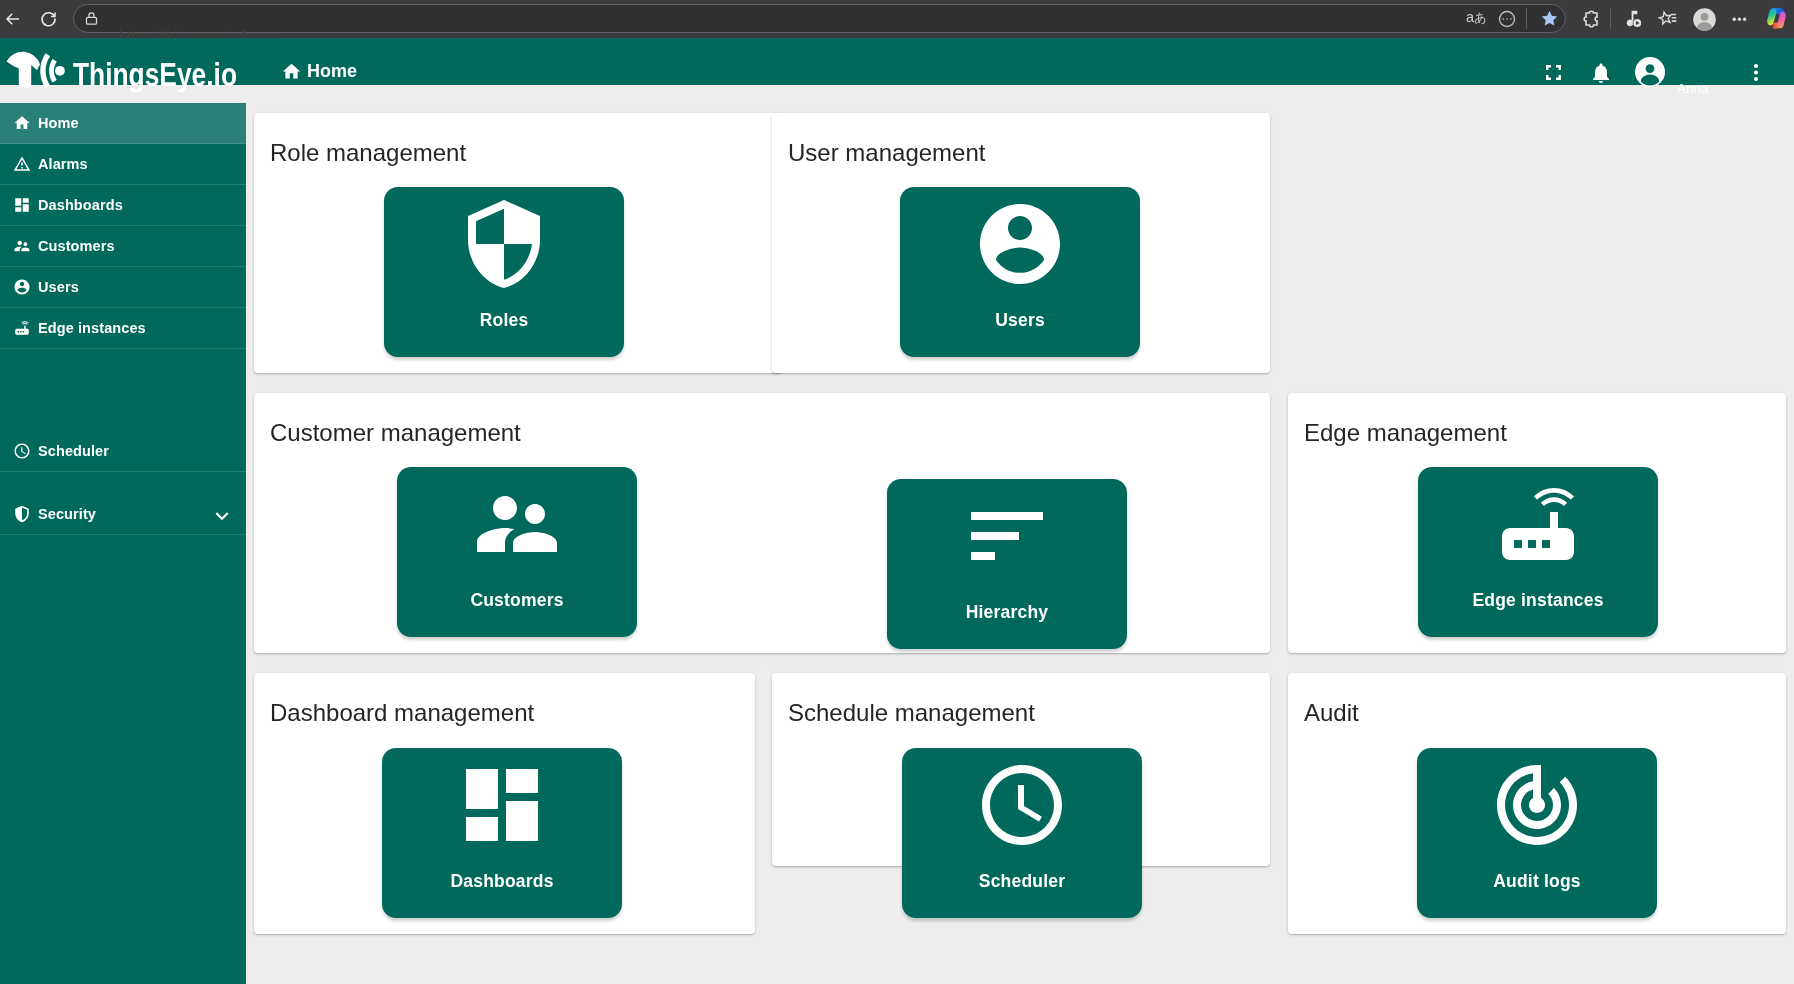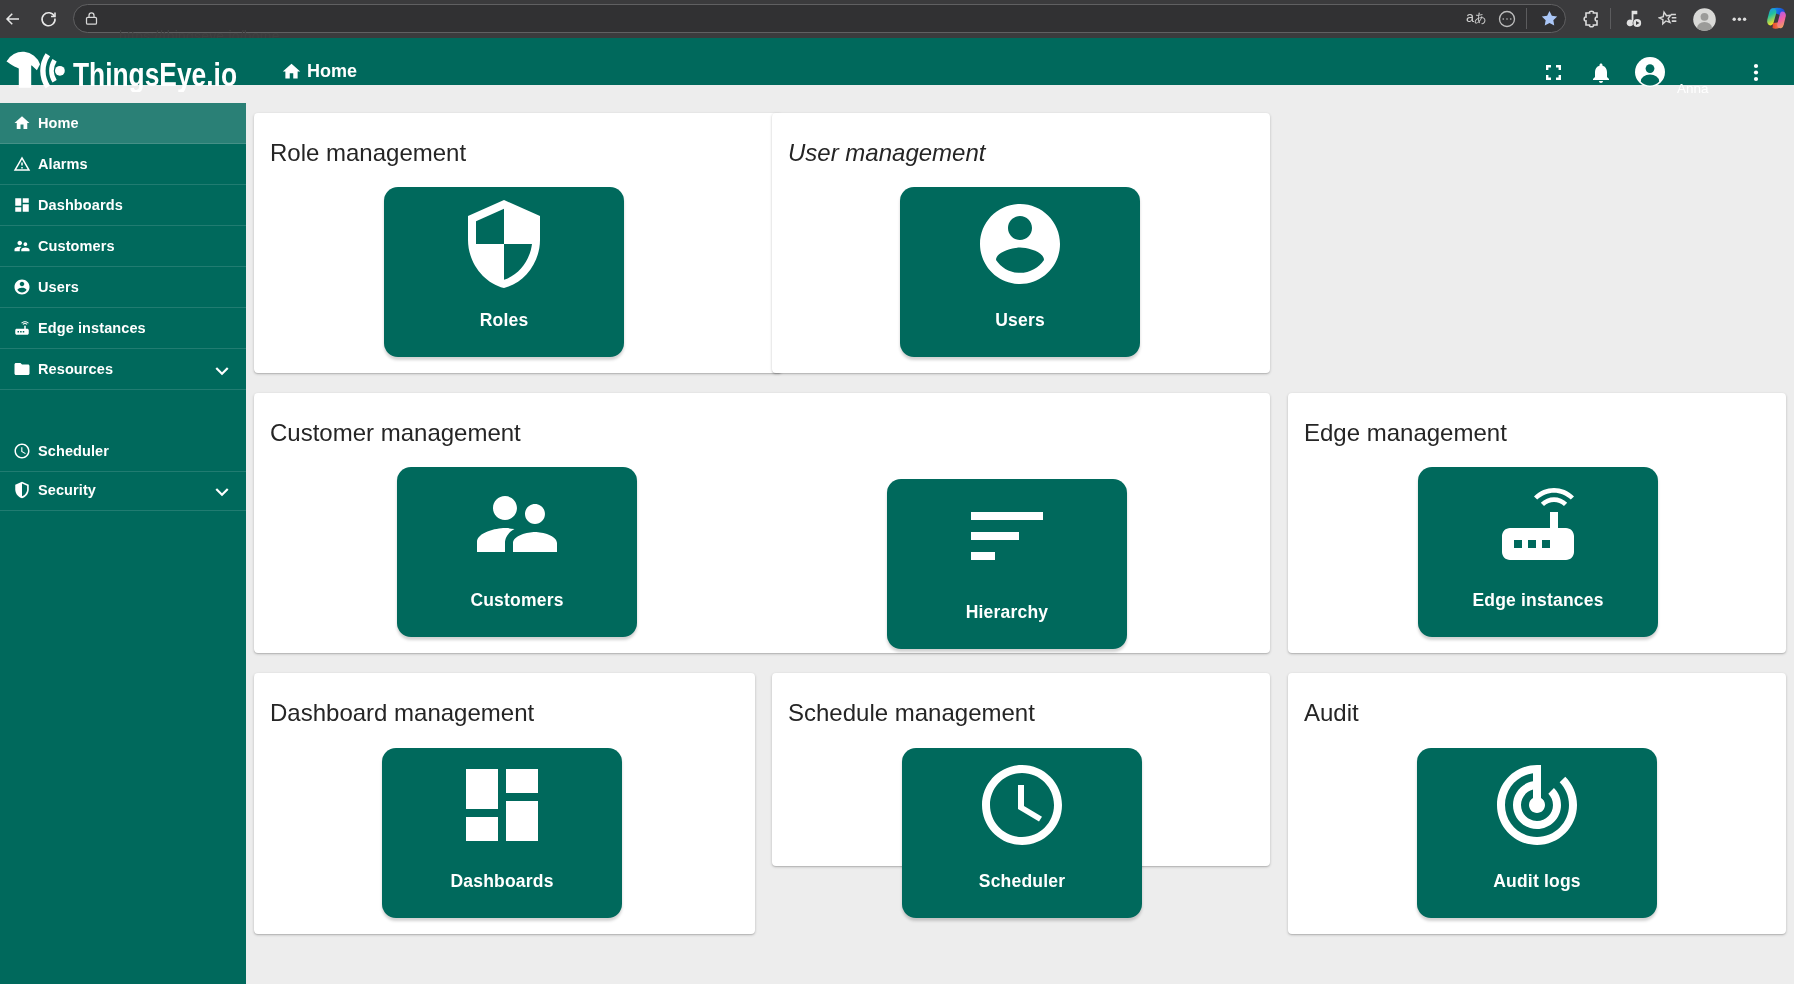--- a/index.html
+++ b/index.html
@@ -189,52 +189,43 @@
         <path d="M12 2C6.48 2 2 6.48 2 12s4.48 10 10 10 10-4.48 10-10S17.52 2 12 2zm0 3c1.66 0 3 1.34 3 3s-1.34 3-3 3-3-1.34-3-3 1.34-3 3-3zm0 14.2c-2.5 0-4.71-1.28-6-3.22.03-1.99 4-3.08 6-3.08 1.99 0 5.97 1.09 6 3.08-1.29 1.94-3.5 3.22-6 3.22z"></path>
       </svg>
       <div class="tx">Users</div>
     </div>
   <div class="mi" style="top:205px;">
       <svg class="ic" width="18" height="18" viewBox="0 0 24 24" fill="#fff">
         <path d="M20.2 5.9l.8-.8C19.6 3.7 17.8 3 16 3s-3.6.7-5 2.1l.8.8C13 4.8 14.5 4.2 16 4.2s3 .6 4.2 1.7zm-.9.8c-.9-.9-2.1-1.4-3.3-1.4s-2.4.5-3.3 1.4l.8.8c.7-.7 1.6-1 2.5-1 .9 0 1.8.3 2.5 1l.8-.8zM19 13h-2V9h-2v4H5c-1.1 0-2 .9-2 2v4c0 1.1.9 2 2 2h14c1.1 0 2-.9 2-2v-4c0-1.1-.9-2-2-2zM8 18H6v-2h2v2zm3.5 0h-2v-2h2v2zm3.5 0h-2v-2h2v2z"></path>
       </svg>
       <div class="tx">Edge instances</div>
     </div>
-  <div class="mi" style="top:246px;">
-      <svg class="ic" width="18" height="18" viewBox="0 0 24 24" fill="#fff">
-        <path d="M10 4H4c-1.1 0-1.99.9-1.99 2L2 18c0 1.1.9 2 2 2h16c1.1 0 2-.9 2-2V8c0-1.1-.9-2-2-2h-8l-2-2z"></path>
-      </svg>
-      <div class="tx">Resources</div>
-      <svg class="ch" width="26" height="26" viewBox="0 0 24 24" fill="#fff">
-        <path d="M16.59 8.59 12 13.17 7.41 8.59 6 10l6 6 6-6z"></path>
-      </svg>
-    </div>
   <div class="mi" style="top:328px;">
       <svg class="ic" width="18" height="18" viewBox="0 0 24 24" fill="#fff">
         <path d="M11.99 2C6.47 2 2 6.48 2 12s4.47 10 9.99 10C17.52 22 22 17.52 22 12S17.52 2 11.99 2zm.01 18c-4.42 0-8-3.58-8-8s3.58-8 8-8 8 3.58 8 8-3.58 8-8 8zm.5-13H11v6l5.25 3.15.75-1.23-4.5-2.7z"></path>
       </svg>
       <div class="tx">Scheduler</div>
     </div>
-  <div class="mi" style="top:367px;">
+  <div class="mi" style="top:391px;">
       <svg class="ic" width="18" height="18" viewBox="0 0 24 24" fill="#fff">
         <path d="M12 1L3 5v6c0 5.55 3.84 10.74 9 12 5.16-1.26 9-6.45 9-12V5l-9-4z"></path>
         <path fill="#00695c" d="M12 3.3 L18.8 6.3 V11 C18.8 15.2 16 19.1 12 20.4 Z"></path>
       </svg>
       <div class="tx">Security</div>
       <svg class="ch" width="26" height="26" viewBox="0 0 24 24" fill="#fff">
         <path d="M16.59 8.59 12 13.17 7.41 8.59 6 10l6 6 6-6z"></path>
       </svg>
     </div>
 </div>
 <div id="main" class="abs" style="left:246px; top:103px; width:1548px; height:881px; background:#ededed;"></div>
 
 <div class="card" style="left:254px; top:113px; width:528px; height:260px;">
   <div class="ctitle">Role management</div>
   </div>
-<div class="card" style="left:772px; top:113px; width:498px; height:260px;font-style:italic;">
+<div class="card" style="left:772px; top:113px; width:498px; height:260px;">
   <div class="ctitle">User management</div>
   </div>
 <div class="card" style="left:254px; top:393px; width:1016px; height:260px;">
   <div class="ctitle">Customer management</div>
   </div>
 <div class="card" style="left:1288px; top:393px; width:498px; height:260px;">
   <div class="ctitle">Edge management</div>
   </div>
 <div class="card" style="left:254px; top:673px; width:501px; height:261px;">
   <div class="ctitle">Dashboard management</div>

